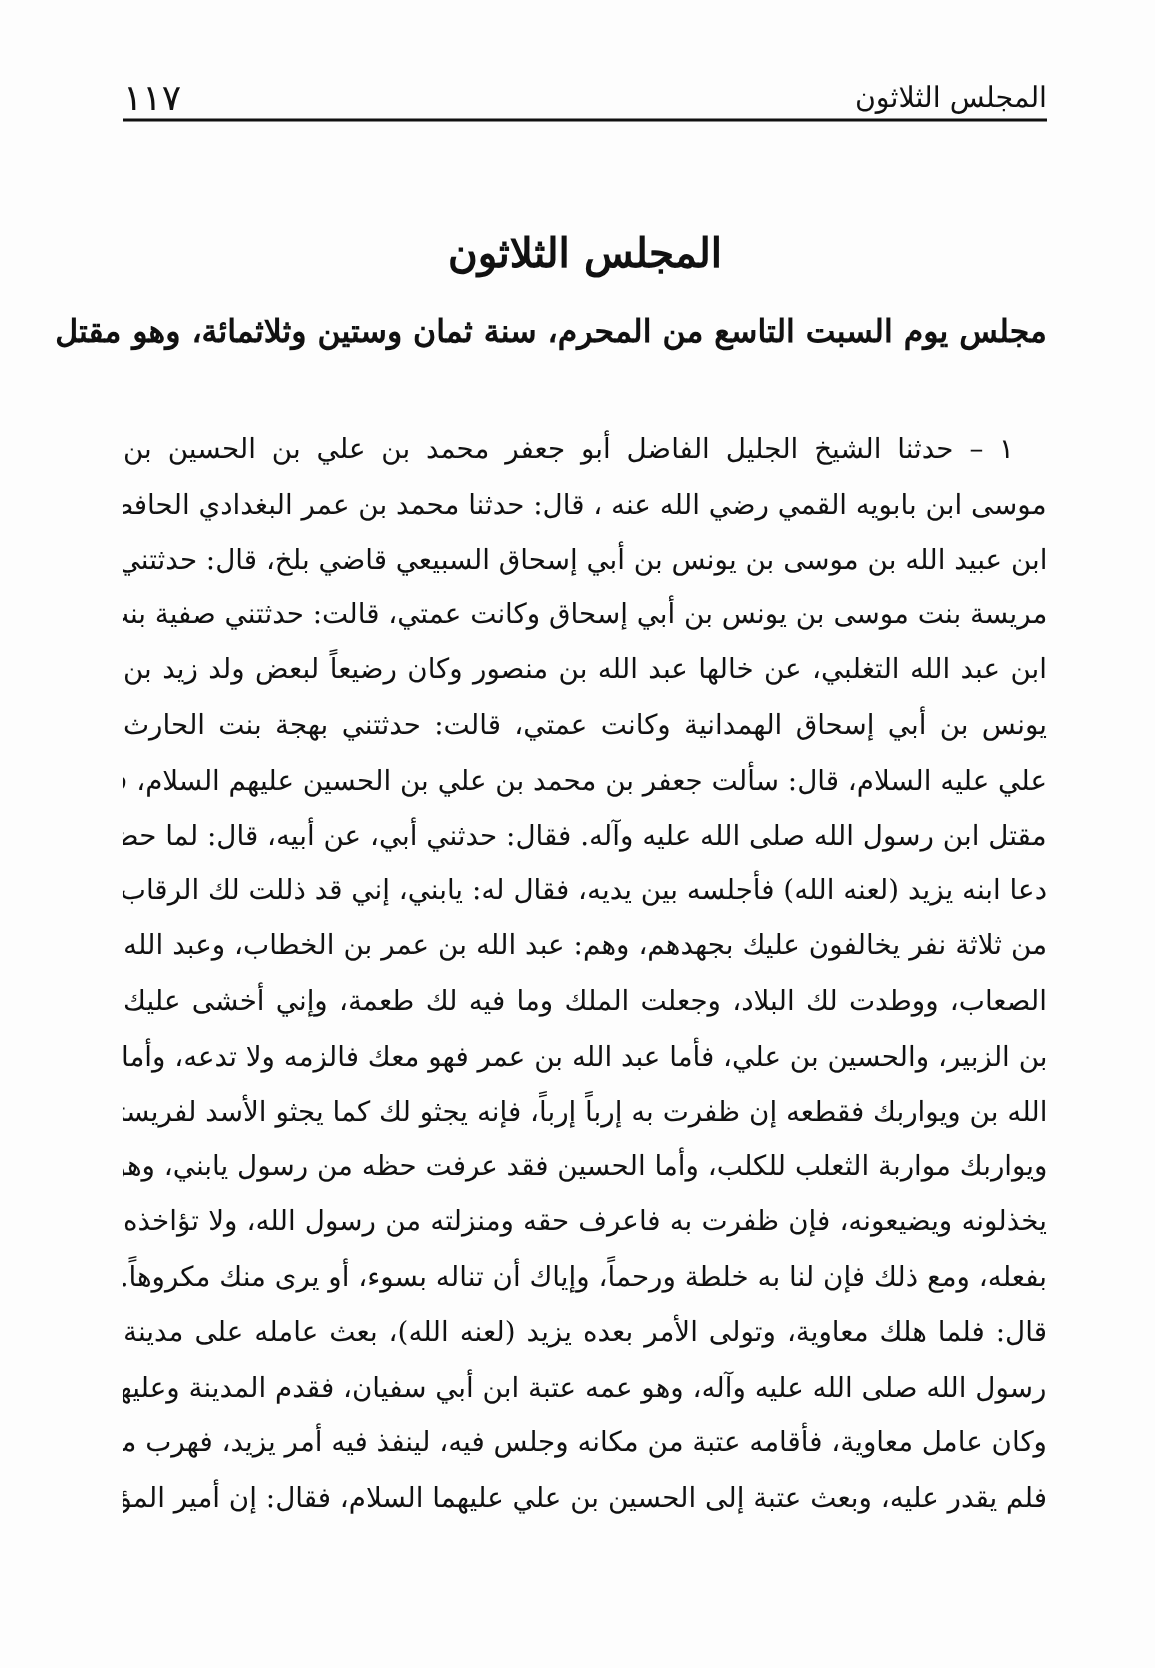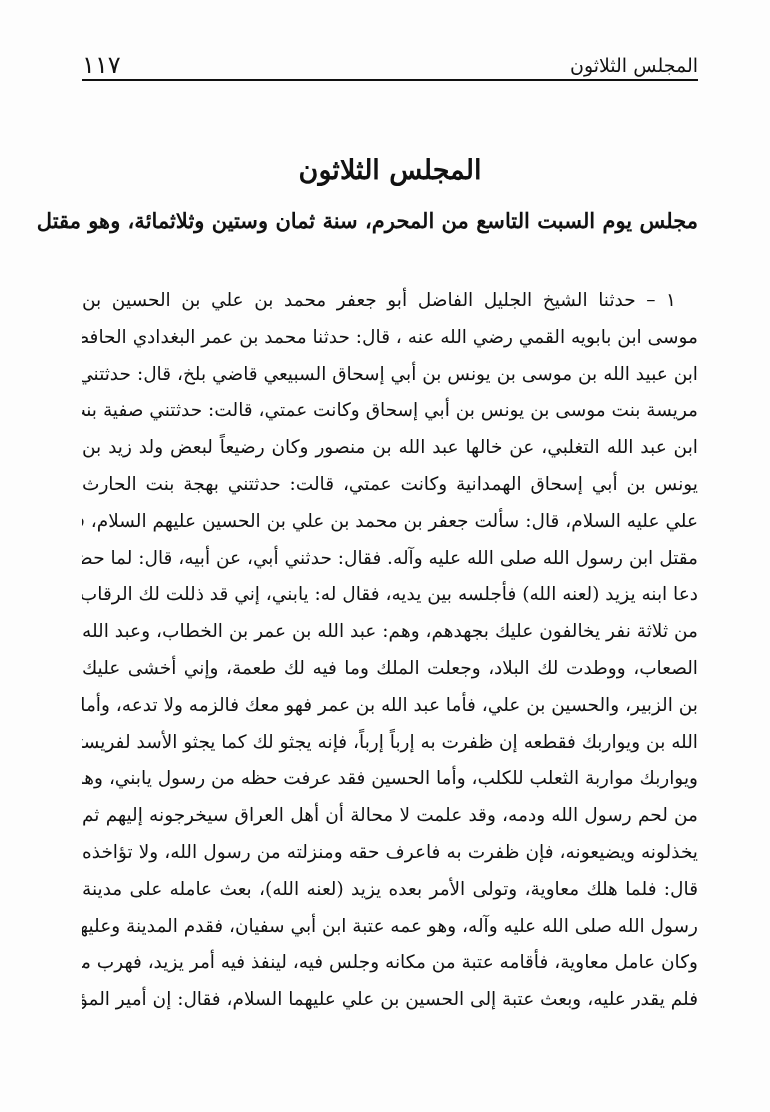--- a/index.html
+++ b/index.html
@@ -133,21 +133,21 @@
     <span class="body-line">ابن عبد الله التغلبي، عن خالها عبد الله بن منصور وكان رضيعاً لبعض ولد زيد بن</span>
     <span class="body-line">يونس بن أبي إسحاق الهمدانية وكانت عمتي، قالت: حدثتني بهجة بنت الحارث</span>
     <span class="body-line">علي عليه السلام، قال: سألت جعفر بن محمد بن علي بن الحسين عليهم السلام، فقلت: حدثني عن</span>
     <span class="body-line">مقتل ابن رسول الله صلى الله عليه وآله. فقال: حدثني أبي، عن أبيه، قال: لما حضرت معاوية الوفاة</span>
     <span class="body-line">دعا ابنه يزيد (لعنه الله) فأجلسه بين يديه، فقال له: يابني، إني قد ذللت لك الرقاب</span>
     <span class="body-line">من ثلاثة نفر يخالفون عليك بجهدهم، وهم: عبد الله بن عمر بن الخطاب، وعبد الله</span>
     <span class="body-line">الصعاب، ووطدت لك البلاد، وجعلت الملك وما فيه لك طعمة، وإني أخشى عليك</span>
     <span class="body-line">بن الزبير، والحسين بن علي، فأما عبد الله بن عمر فهو معك فالزمه ولا تدعه، وأما عبد</span>
     <span class="body-line">الله بن ويواربك فقطعه إن ظفرت به إرباً إرباً، فإنه يجثو لك كما يجثو الأسد لفريسته،</span>
     <span class="body-line">ويواربك مواربة الثعلب للكلب، وأما الحسين فقد عرفت حظه من رسول يابني، وهو</span>
-    <span class="body-line">من لحم رسول الله ودمه، وقد علمت لا محالة أن أهل العراق سيخرجونه إليهم ثم</span>
     <span class="body-line">يخذلونه ويضيعونه، فإن ظفرت به فاعرف حقه ومنزلته من رسول الله، ولا تؤاخذه</span>
+    <span class="body-line last">بفعله، ومع ذلك فإن لنا به خلطة ورحماً، وإياك أن تناله بسوء، أو يرى منك مكروهاً.</span>
     <span class="body-line">قال: فلما هلك معاوية، وتولى الأمر بعده يزيد (لعنه الله)، بعث عامله على مدينة</span>
     <span class="body-line">رسول الله صلى الله عليه وآله، وهو عمه عتبة ابن أبي سفيان، فقدم المدينة وعليها مروان بن الحكم،</span>
     <span class="body-line">وكان عامل معاوية، فأقامه عتبة من مكانه وجلس فيه، لينفذ فيه أمر يزيد، فهرب مروان</span>
     <span class="body-line">فلم يقدر عليه، وبعث عتبة إلى الحسين بن علي عليهما السلام، فقال: إن أمير المؤمنين أمرك</span>
   </div>
 
 </div>
 
 </body></html>

